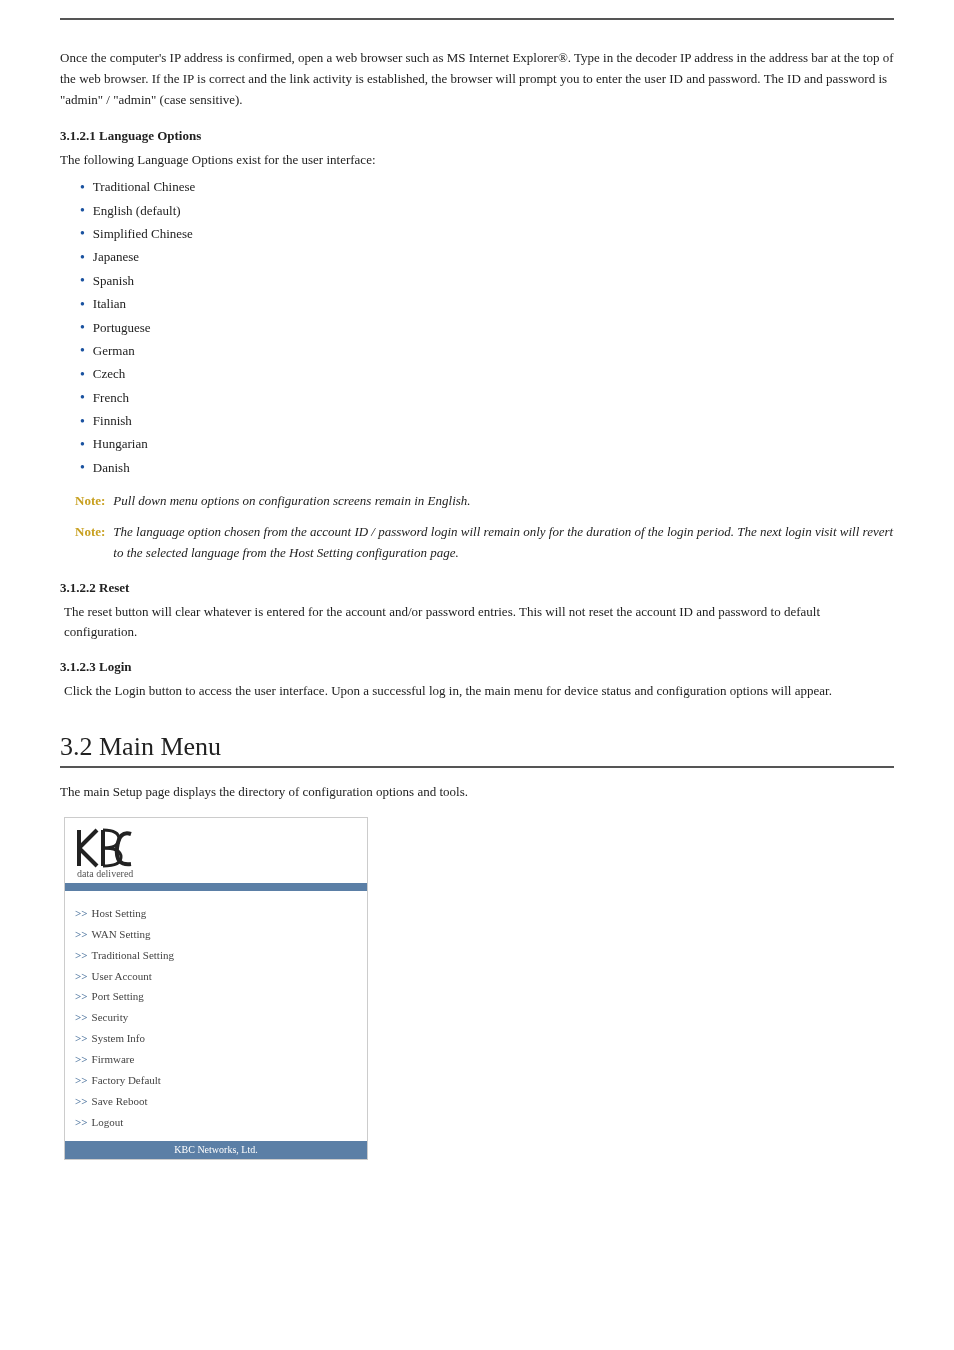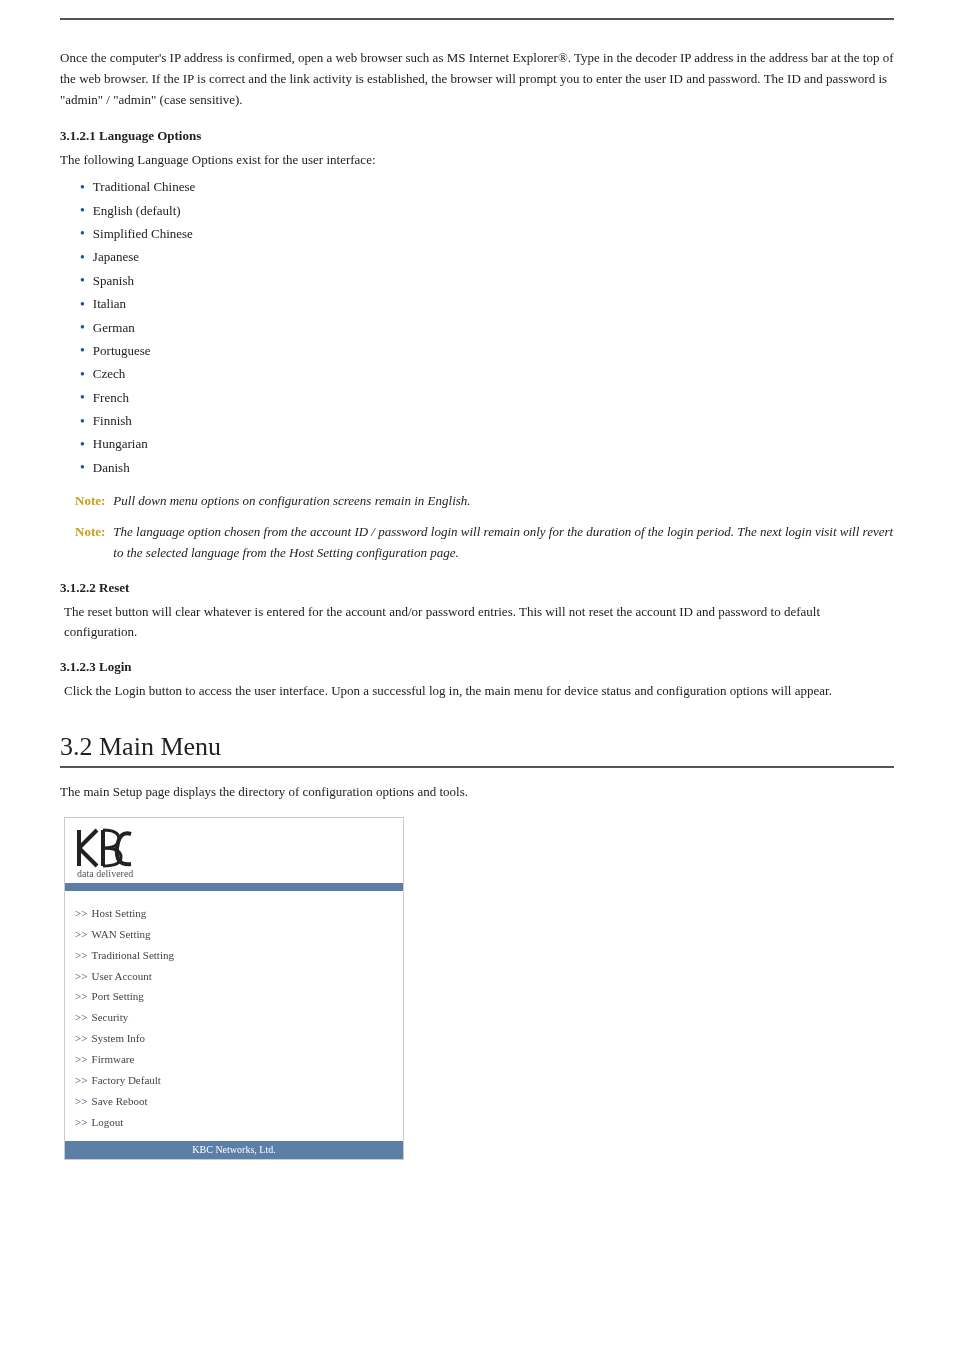--- a/index.html
+++ b/index.html
@@ -102,21 +102,21 @@
 
     .main-menu-intro {
       font-size: 13px;
       line-height: 1.6;
       margin-bottom: 14px;
     }
 
     
     .kbc-ui-box {
       border: 1px solid #ccc;
-      width: 340px;
+      width: 304px;
       margin-left: 4px;
     }
 
     .kbc-logo-area {
       padding: 8px 10px 4px 10px;
       background: #fff;
     }
 
     .kbc-logo-svg {
       display: block;
@@ -184,22 +184,22 @@
   <div class="section-heading">3.1.2.1 Language Options</div>
   <p class="section-intro">The following Language Options exist for the user interface:</p>
 
   <ul class="bullet-list">
   <li>Traditional Chinese</li>
       <li>English (default)</li>
       <li>Simplified Chinese</li>
       <li>Japanese</li>
       <li>Spanish</li>
       <li>Italian</li>
+      <li>Portuguese</li>
       <li>German</li>
-      <li>Portuguese</li>
       <li>Czech</li>
       <li>French</li>
       <li>Finnish</li>
       <li>Hungarian</li>
       <li>Danish</li>
     </ul>
 
   <div class="note-line">
     <span class="note-label">Note:</span>
     <span class="note-text">Pull down menu options on configuration screens remain in English.</span>

